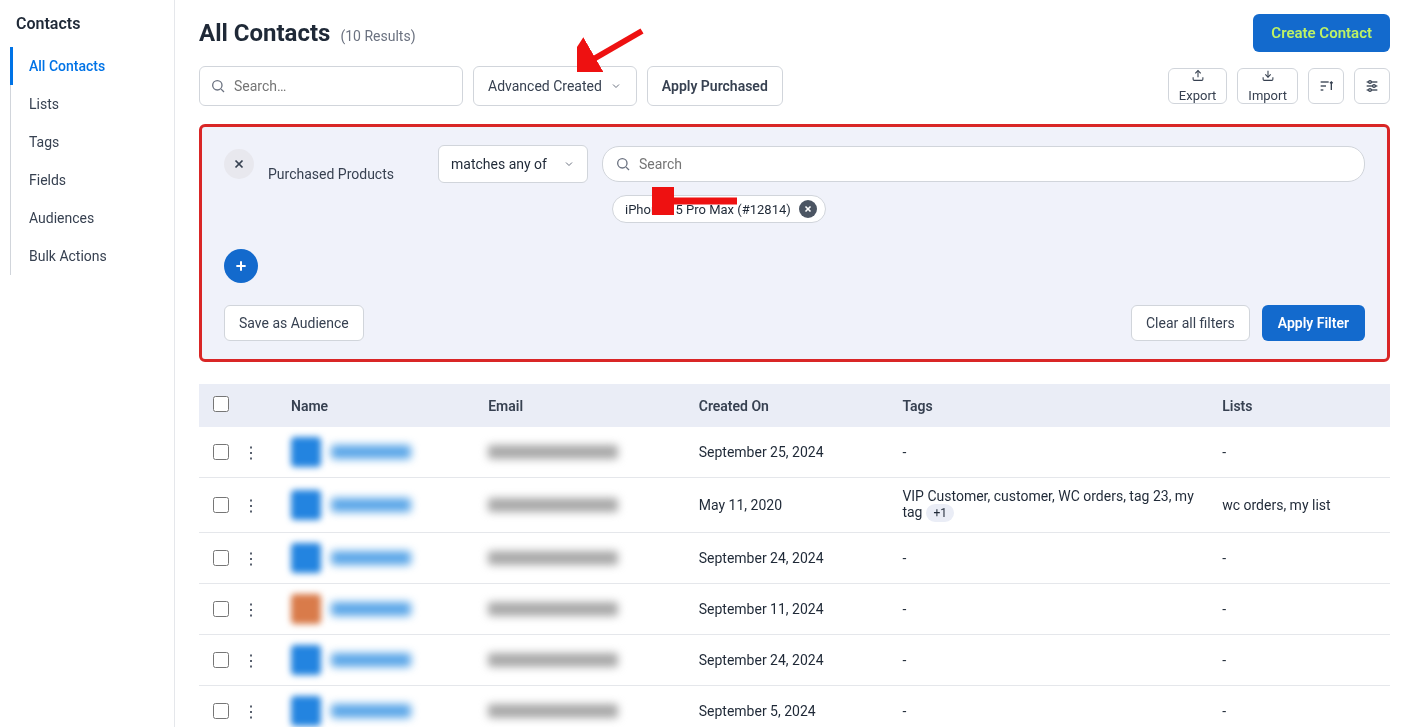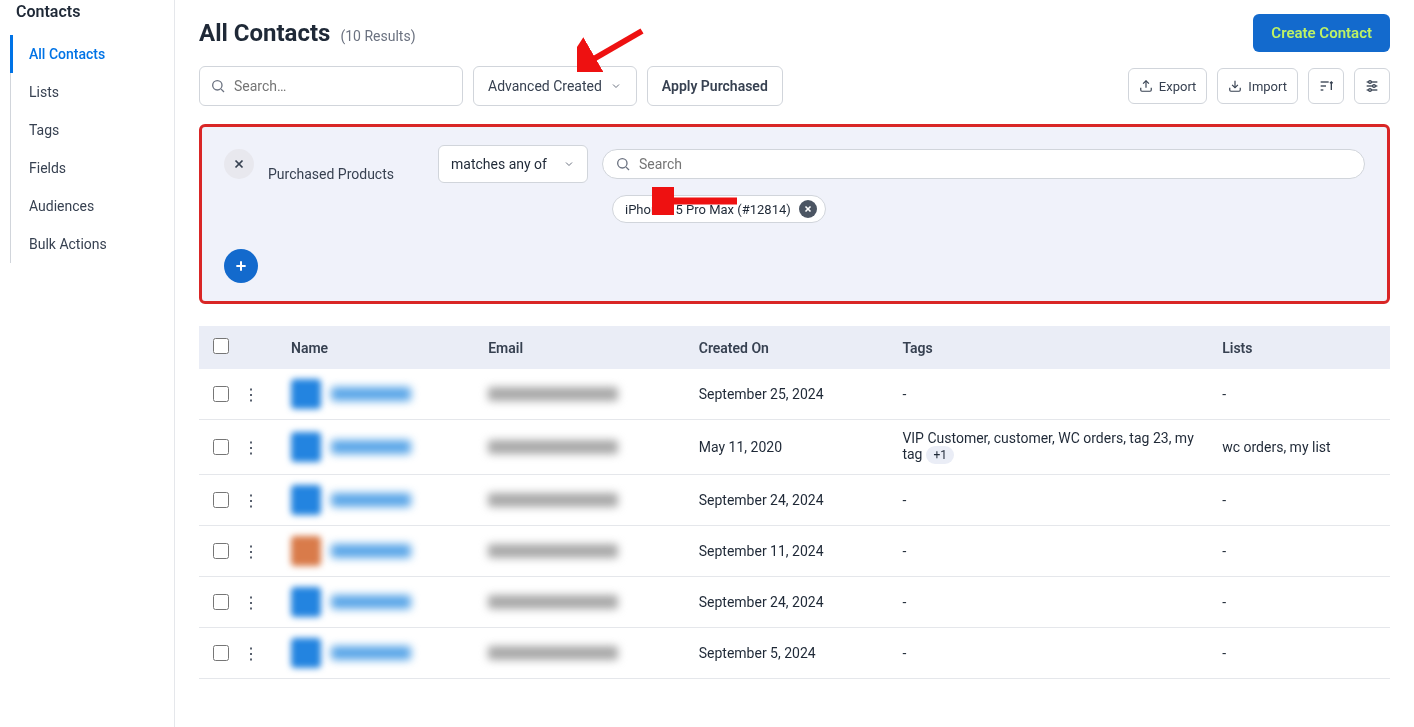--- a/index.html
+++ b/index.html
@@ -1,50 +1,50 @@
 <!DOCTYPE html>
 <html><head>
 <meta charset="utf-8">
 <style>
   * { box-sizing: border-box; margin: 0; padding: 0; font-family: -apple-system, BlinkMacSystemFont, "Segoe UI", Roboto, Arial, sans-serif; }
   body { background: #fff; color: #1f2937; width: 1414px; height: 727px; overflow: hidden; }
   .layout { display: flex; height: 100%; }
 
   
-  .sidebar { width: 175px; padding: 2px 0 0 0; border-right: 1px solid #e5e7eb; flex-shrink: 0; }
+  .sidebar { width: 175px; padding: 14px 0 0 0; border-right: 1px solid #e5e7eb; flex-shrink: 0; }
   .sidebar-title { font-size: 16px; font-weight: 600; padding: 0 16px 14px 16px; }
   .sidebar-items { border-left: 1px solid #d1d5db; margin-left: 10px; }
   .sidebar-item { padding: 11px 0 11px 16px; font-size: 14px; color: #374151; cursor: pointer; border-left: 3px solid transparent; margin-left: -1px; }
   .sidebar-item.active { color: #0073e6; border-left-color: #0073e6; font-weight: 500; }
 
   
   .main { flex: 1; padding: 14px 24px; overflow: auto; }
   .header-row { display: flex; justify-content: space-between; align-items: center; margin-bottom: 14px; }
   .page-title { font-size: 24px; font-weight: 700; display: flex; align-items: baseline; gap: 10px; }
   .results-count { font-size: 14px; font-weight: 400; color: #6b7280; }
   .btn-primary { background: #136acd; color: #bef264; border: none; border-radius: 6px; padding: 10px 18px; font-size: 15px; font-weight: 600; cursor: pointer; }
   .btn-primary2 { background: #136acd; color: #fff; border: none; border-radius: 6px; padding: 9px 16px; font-size: 14px; font-weight: 600; cursor: pointer; }
 
   
   .toolbar { display: flex; gap: 10px; align-items: center; margin-bottom: 18px; position: relative; }
   .search-box { display: flex; align-items: center; border: 1px solid #d1d5db; border-radius: 6px; padding: 0 10px; height: 40px; width: 264px; background: #fff; }
   .search-box input { border: none; outline: none; font-size: 14px; flex: 1; margin-left: 8px; }
   .btn-outline { display: flex; align-items: center; gap: 8px; border: 1px solid #d1d5db; background: #fff; border-radius: 6px; padding: 0 14px; height: 40px; font-size: 14px; cursor: pointer; color: #374151; }
   .btn-ghost { background: #fff; border: 1px solid #d1d5db; border-radius: 6px; padding: 0 14px; height: 40px; font-size: 14px; font-weight: 600; cursor: pointer; color: #374151; }
-  .btn-small { display: flex; align-items: center; gap: 6px; border: 1px solid #d1d5db; background: #fff; border-radius: 6px; padding: 0 10px; height: 36px; font-size: 13px; cursor: pointer; color: #374151; }
+  .btn-small { display: flex; align-items: center; gap: 6px; border: 1px solid #d1d5db; background: #fff; border-radius: 6px; padding: 0 10px; height: 36px; font-size: 13px; cursor: pointer; color: #374151; flex-direction: column; }
   .spacer { flex: 1; }
   .icon-btn { display: flex; align-items: center; justify-content: center; border: 1px solid #d1d5db; background: #fff; border-radius: 6px; width: 36px; height: 36px; cursor: pointer; color: #374151; }
 
   
   .filter-panel { border: 3px solid #d92626; border-radius: 6px; background: #f0f2fa; padding: 18px 22px; margin-bottom: 22px; position: relative; }
   .filter-row1 { display: flex; align-items: center; gap: 14px; }
   .close-circle { width: 30px; height: 30px; border-radius: 50%; background: #e8e8ee; display: flex; align-items: center; justify-content: center; cursor: pointer; }
   .filter-label { font-size: 14px; color: #374151; width: 140px; margin-top: 20px; }
   .select-box { border: 1px solid #d1d5db; background: #fff; border-radius: 6px; padding: 0 12px; height: 38px; width: 150px; display: flex; align-items: center; justify-content: space-between; font-size: 14px; cursor: pointer; margin-left: 16px; }
-  .filter-search { flex: 1; border: 1px solid #d1d5db; background: #fff; border-radius: 17px; padding: 0 12px; height: 30px; display: flex; align-items: center; gap: 8px; }
+  .filter-search { flex: 1; border: 1px solid #d1d5db; background: #fff; border-radius: 17px; padding: 0 12px; height: 36px; display: flex; align-items: center; gap: 8px; }
   .filter-search input { border: none; outline: none; flex: 1; font-size: 14px; }
   .chip-row { display: flex; margin: 12px 0 0 388px; }
   .chip { display: inline-flex; align-items: center; gap: 8px; background: #fff; border: 1px solid #d1d5db; border-radius: 16px; padding: 4px 8px 4px 12px; font-size: 13px; }
   .chip-x { width: 18px; height: 18px; border-radius: 50%; background: #4b5563; color: #fff; display: flex; align-items: center; justify-content: center; font-size: 11px; cursor: pointer; }
   .add-circle { margin-top: 26px; width: 34px; height: 34px; border-radius: 50%; background: #136acd; color: #fff; display: flex; align-items: center; justify-content: center; font-size: 20px; cursor: pointer; }
   .filter-actions { display: flex; justify-content: space-between; align-items: center; margin-top: 22px; }
   .btn-white { background: #fff; border: 1px solid #d1d5db; border-radius: 6px; padding: 9px 14px; font-size: 14px; cursor: pointer; color: #374151; }
   .filter-actions-right { display: flex; gap: 12px; }
 
   
@@ -203,20 +203,27 @@
               <line x1="85" y1="14" x2="8" y2="14" stroke="#e11" stroke-width="7" marker-end="url(#ah2)"></line>
             </svg>
         </div>
       </div>
       <div class="add-circle">
         <svg width="16" height="16" viewBox="0 0 24 24" stroke="#fff" stroke-width="3">
             <line x1="12" y1="5" x2="12" y2="19"></line>
             <line x1="5" y1="12" x2="19" y2="12"></line>
           </svg>
       </div>
+      <div class="filter-actions">
+        <button class="btn-white">Save as Audience</button>
+        <div class="filter-actions-right">
+          <button class="btn-white">Clear all filters</button>
+          <button class="btn-primary2">Apply Filter</button>
+        </div>
+      </div>
     </div>
 
     <table class="table">
       <thead>
         <tr class="thead-row">
           <th class="th-check"><input type="checkbox" style=""></th>
           <th>Name</th>
           <th>Email</th>
           <th>Created On</th>
           <th>Tags</th>

